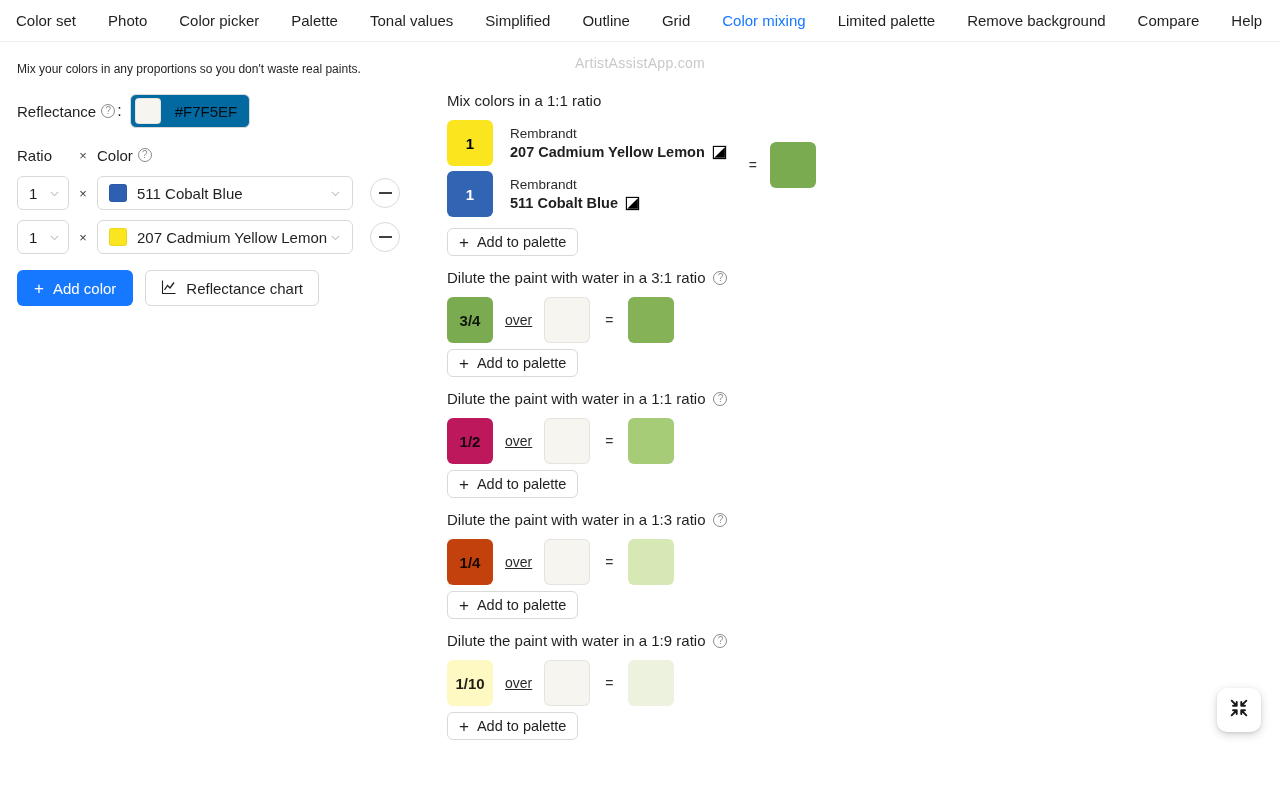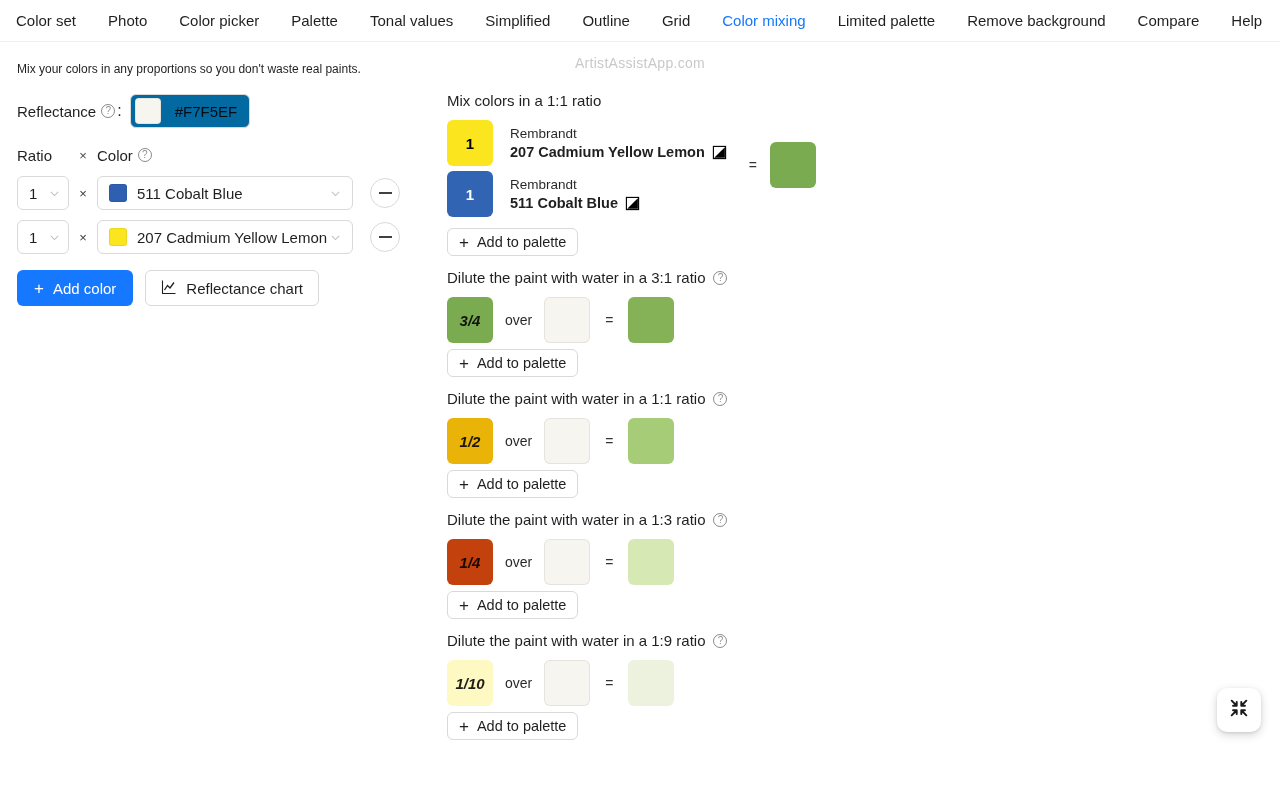--- a/index.html
+++ b/index.html
@@ -189,23 +189,22 @@
     display: inline-flex; align-items: center; gap: 8px;
     cursor: pointer; margin-top: 6px;
   }
 
   .dilrow { display: flex; align-items: center; }
   .fracchip {
     width: 46px; height: 46px; border-radius: 6px;
     display: flex; align-items: center; justify-content: center;
     font-size: 15px; font-weight: bold; flex: none;
     color: rgba(0,0,0,0.88);
-    font-style: italic;
-  }
-  .over { font-size: 14px; margin: 6px 12px; color: rgba(0,0,0,0.85); }
+  }
+  .over { font-size: 14px; margin: 6px 12px; color: rgba(0,0,0,0.85); text-decoration: underline; }
   .bgchip {
     width: 46px; height: 46px; border-radius: 6px; flex: none;
     border: 1px solid rgba(0,0,0,0.07);
   }
   .dilrow .eq2 { font-size: 14px; margin: 0 15px; color: rgba(0,0,0,0.8); }
 
   
   .fab {
     position: absolute;
     right: 19px; bottom: 19px;
@@ -397,21 +396,21 @@
           <span>Add to palette</span>
         </button>
       </div>
 
       <div class="sect">
         <div class="sect-title">
           <span>Dilute the paint with water in a 1:1 ratio</span>
           <span class="qmark">?</span>
         </div>
         <div class="dilrow">
-          <div class="fracchip" id="dil-frac-1" style="background: #eab308;">1/2</div>
+          <div class="fracchip" id="dil-frac-1" style="background: #be185d;">1/2</div>
           <span class="over">over</span>
           <div class="bgchip" id="dil-bg-1" style="background: rgb(247, 245, 239);"></div>
           <span class="eq2">=</span>
           <div class="resultchip" id="dil-res-1" style="background: rgb(166, 204, 119);"></div>
         </div>
         <button class="addpal">
           <span class="plus-glyph">+</span>
           <span>Add to palette</span>
         </button>
       </div>

